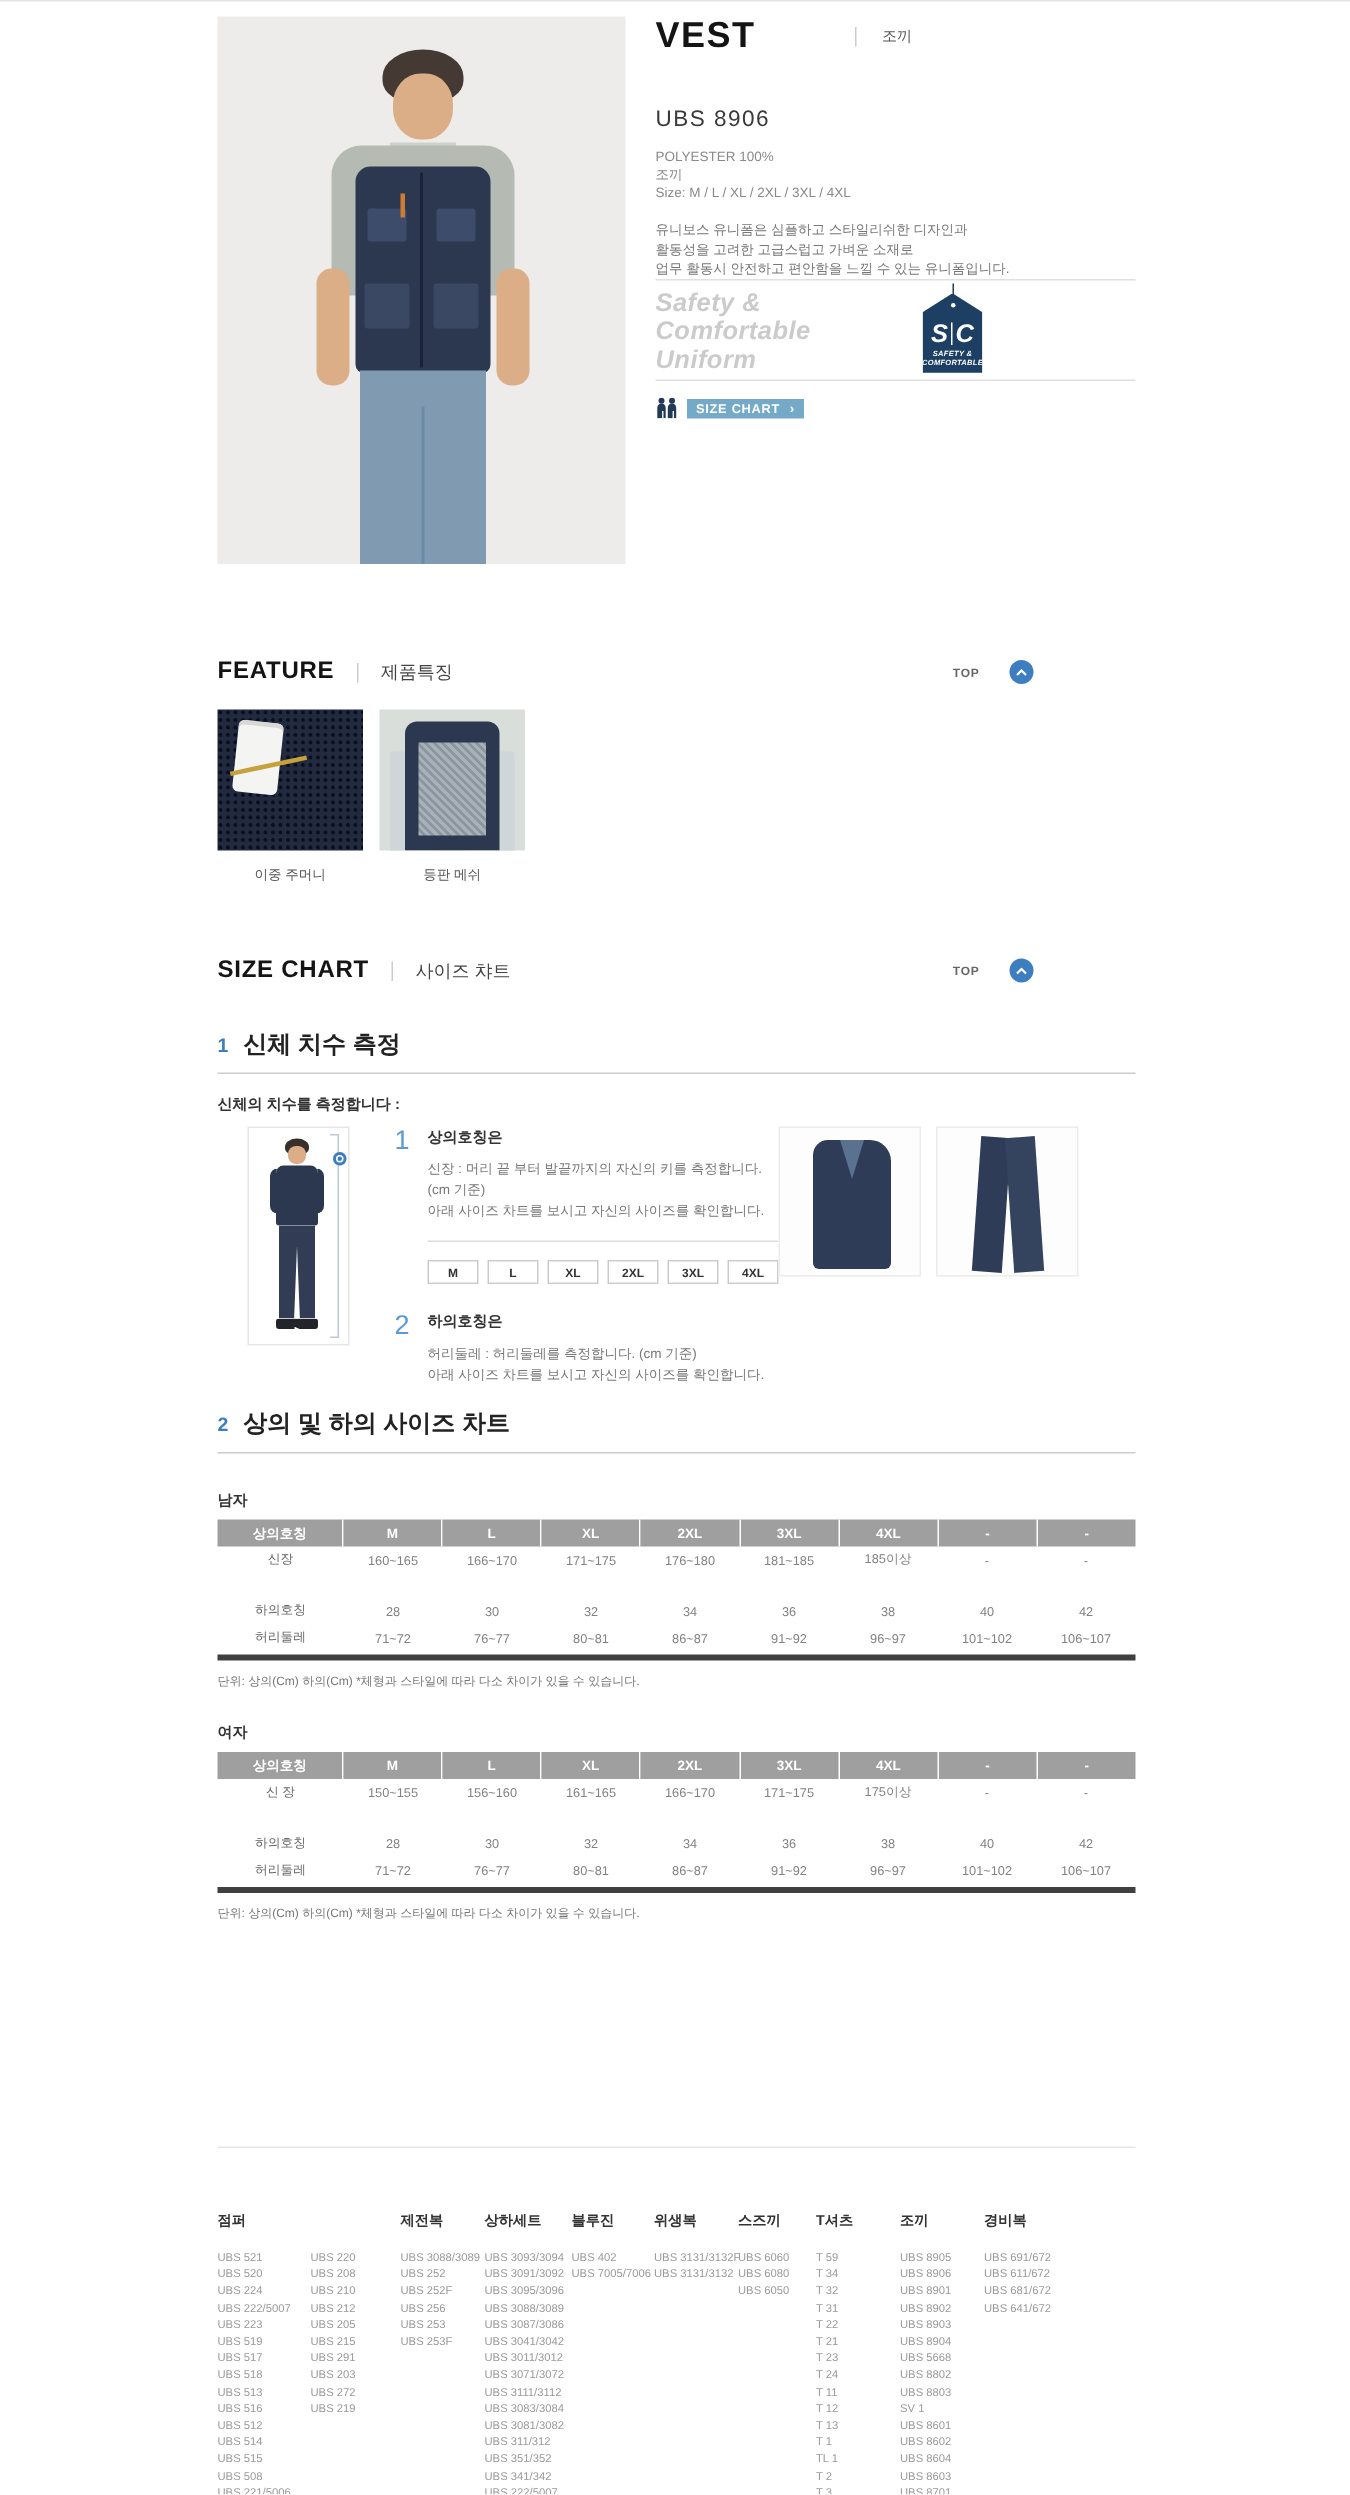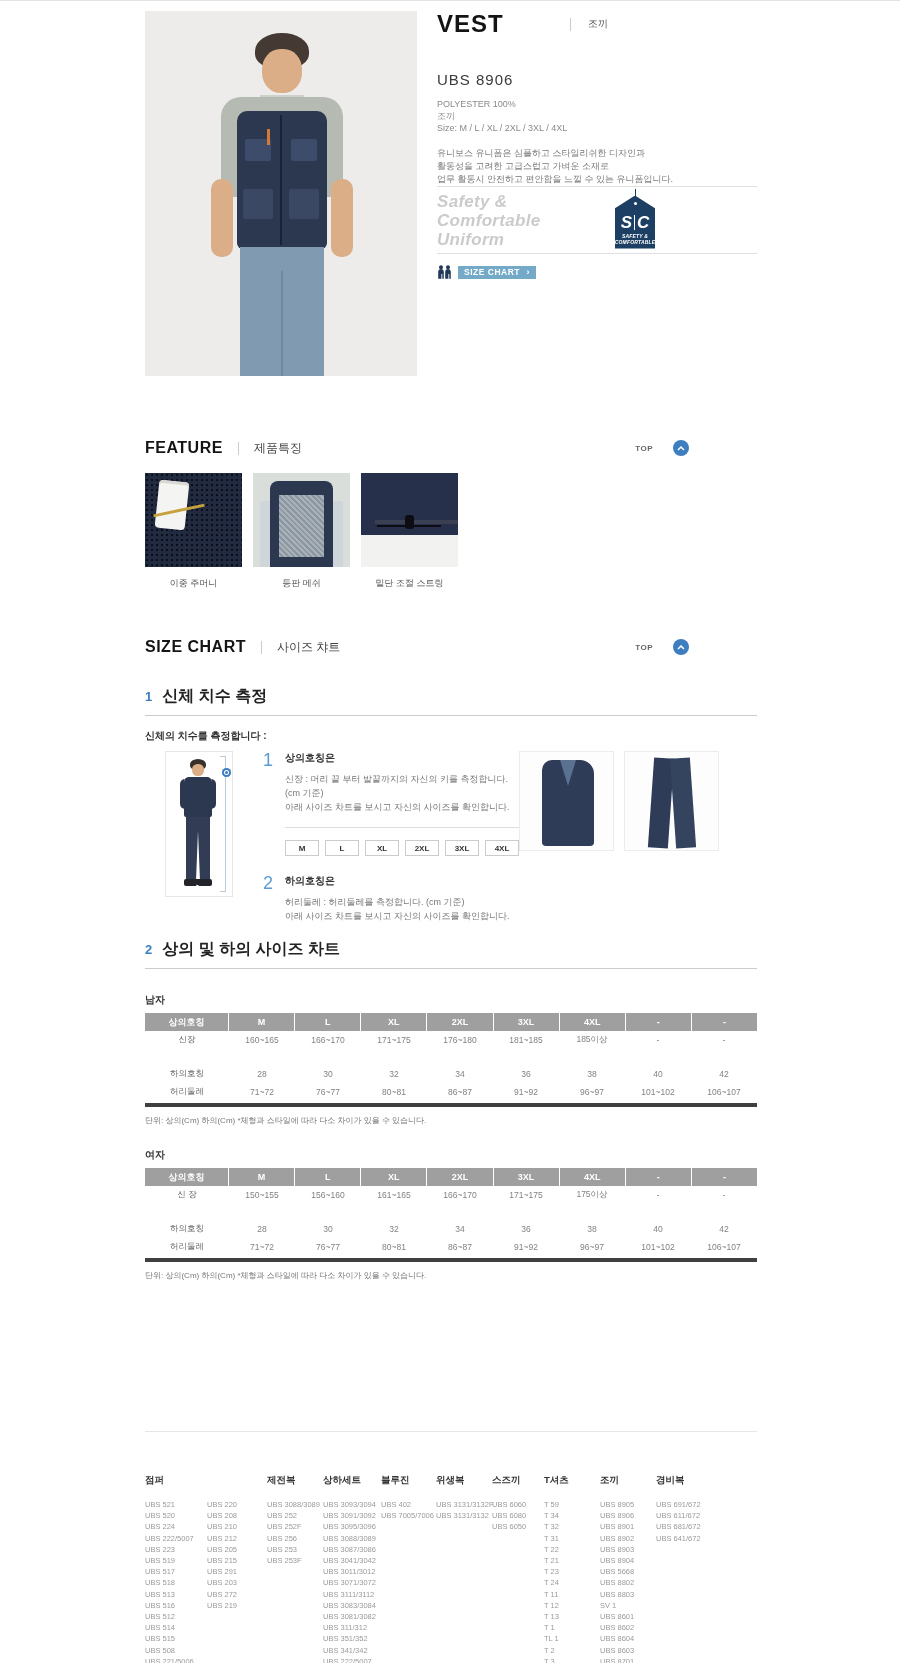--- a/index.html
+++ b/index.html
@@ -231,24 +231,20 @@
     </div>
     <div class="thumbs" id="feature-items">
         <figure class="thumb">
           <div class="thumb-img t0"></div>
           <figcaption class="thumb-cap">이중 주머니</figcaption>
         </figure>
         <figure class="thumb">
           <div class="thumb-img t1"></div>
           <figcaption class="thumb-cap">등판 메쉬</figcaption>
         </figure>
-        <figure class="thumb">
-          <div class="thumb-img t2"></div>
-          <figcaption class="thumb-cap">밑단 조절 스트링</figcaption>
-        </figure>
       </div>
   </section>
 
   <section class="sizechart">
     <div class="sec-head">
       <span class="sec-title">SIZE CHART</span>
       <span class="sec-sep"></span>
       <span class="sec-sub">사이즈 챠트</span>
       <span class="top-group">
         <span class="top-label">TOP</span>

